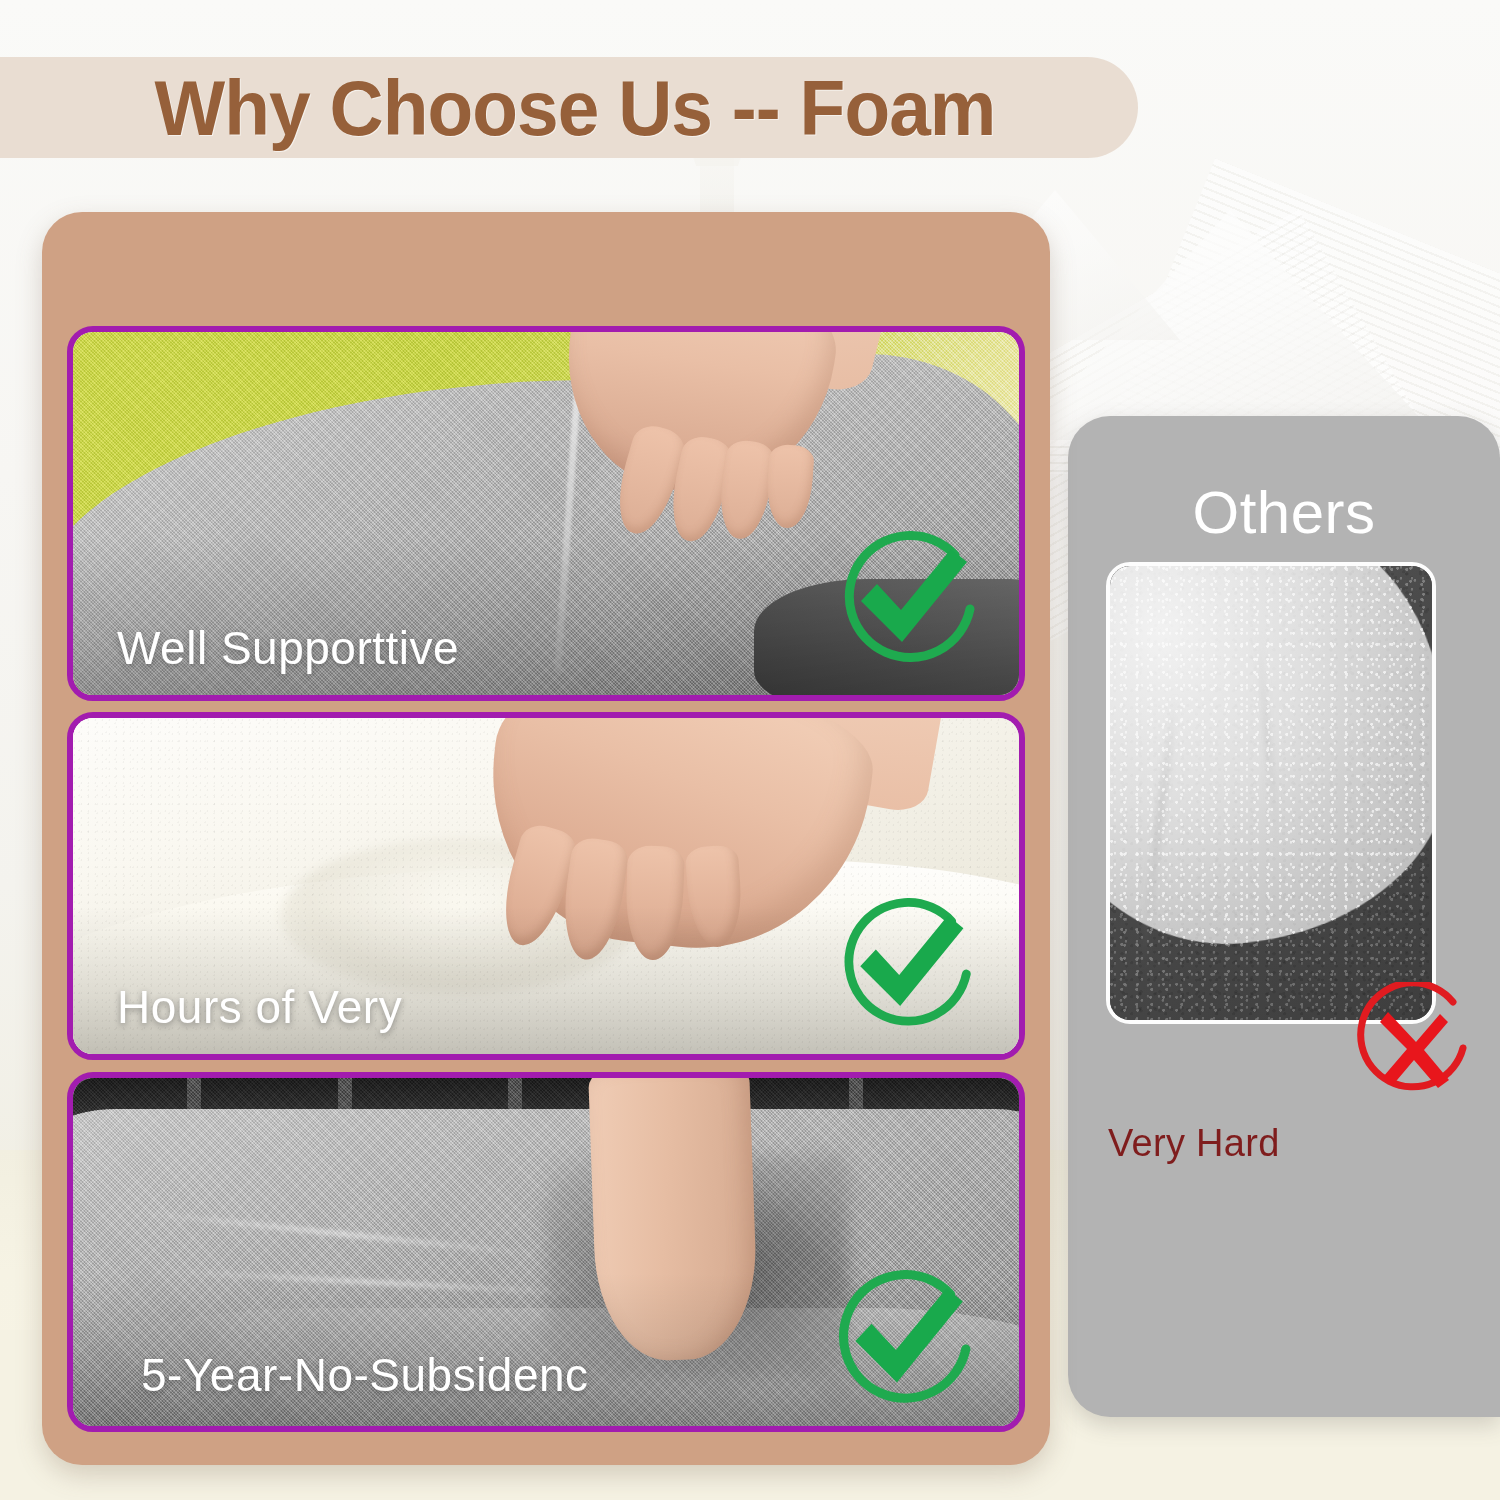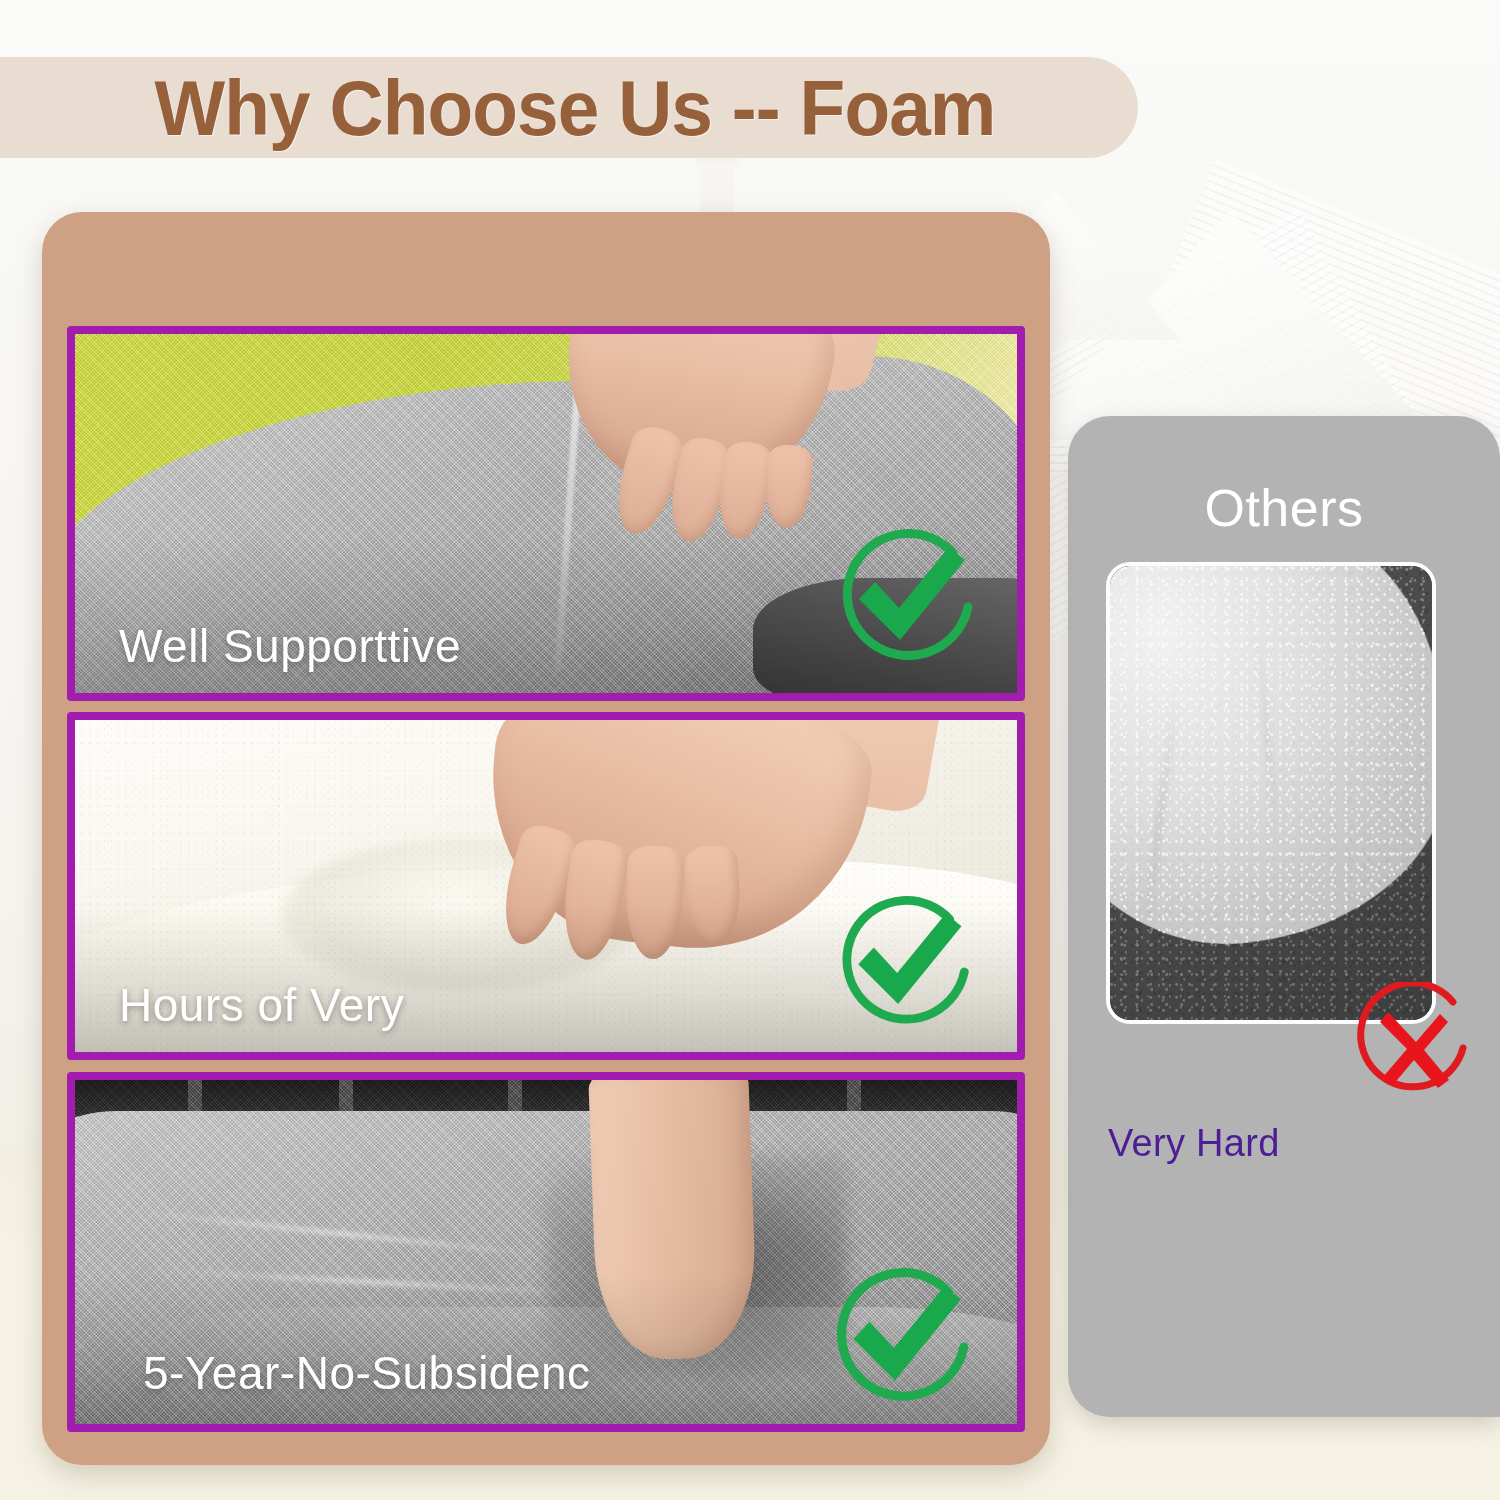--- a/index.html
+++ b/index.html
@@ -61,21 +61,21 @@
   #others-panel {
     position:absolute; left:1068px; top:416px; width:432px; height:1001px;
     background:#b3b3b3;
     border-radius:42px 42px 0 42px;
     box-shadow:0 8px 22px rgba(90,88,84,0.23);
     z-index:5;
   }
   #others-title {
     position:absolute; left:0; top:62px; width:100%;
     text-align:center; color:#ffffff;
-    font-size:52px; font-weight:400; letter-spacing:0.5px;
+    font-size:60px; font-weight:400; letter-spacing:0.5px;
   }
   #others-photo {
     position:absolute; left:38px; top:146px; width:330px; height:462px;
     border-radius:24px; overflow:hidden;
     border:4px solid #fdfdfd;
     background:#4b4b4b;
   }
   .foam-photo { position:absolute; inset:0; }
   .foam-dark {
     position:absolute; inset:0;
@@ -114,42 +114,42 @@
     transform:rotate(-5deg); filter:blur(3px);
   }
   #x-mark-wrap {
     position:absolute; left:282px; top:566px; width:128px; height:128px;
     z-index:7;
   }
   .others-list {
     position:absolute; left:40px; top:706px; width:380px;
   }
   .others-item {
-    color:#4c1d95; font-size:38px; font-weight:400;
+    color:#7f1d1d; font-size:38px; font-weight:400;
     margin-bottom:62px; letter-spacing:0.3px; white-space:nowrap;
   }
 
   
   #ours-panel {
     position:absolute; left:42px; top:212px; width:1008px; height:1253px;
     background:#cfa184;
     border-radius:40px;
     box-shadow:0 10px 26px rgba(120,95,78,0.26);
     z-index:6;
   }
   #ours-title {
     position:absolute; left:0; top:26px; width:100%;
     text-align:center; color:#ffffff;
     font-size:64px; font-weight:700; letter-spacing:-0.5px;
     text-shadow:0 2px 3px rgba(120,80,55,.18);
   }
   .ours-card {
     position:absolute; left:25px; width:958px;
-    border-radius:4px; overflow:hidden;
-    border:8px solid #a21caf;
+    border-radius:26px; overflow:hidden;
+    border:6px solid #a21caf;
     background:#d8d8d8;
   }
   #card-1 { top:114px;  height:375px; }
   #card-2 { top:500px;  height:348px; }
   #card-3 { top:860px;  height:360px; }
 
   .card-caption {
     position:absolute; left:44px; bottom:20px;
     color:#ffffff; font-size:46px; font-weight:400;
     letter-spacing:0.5px; white-space:nowrap;

